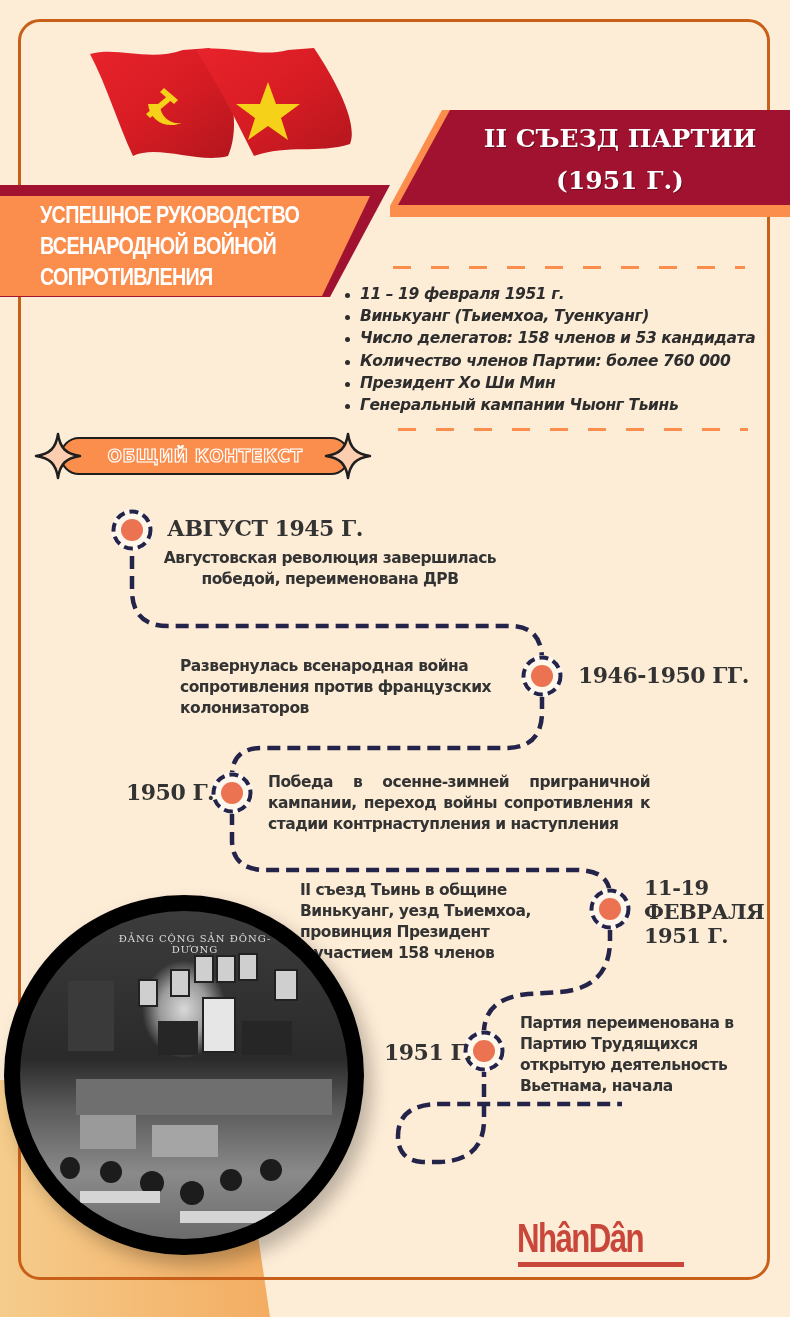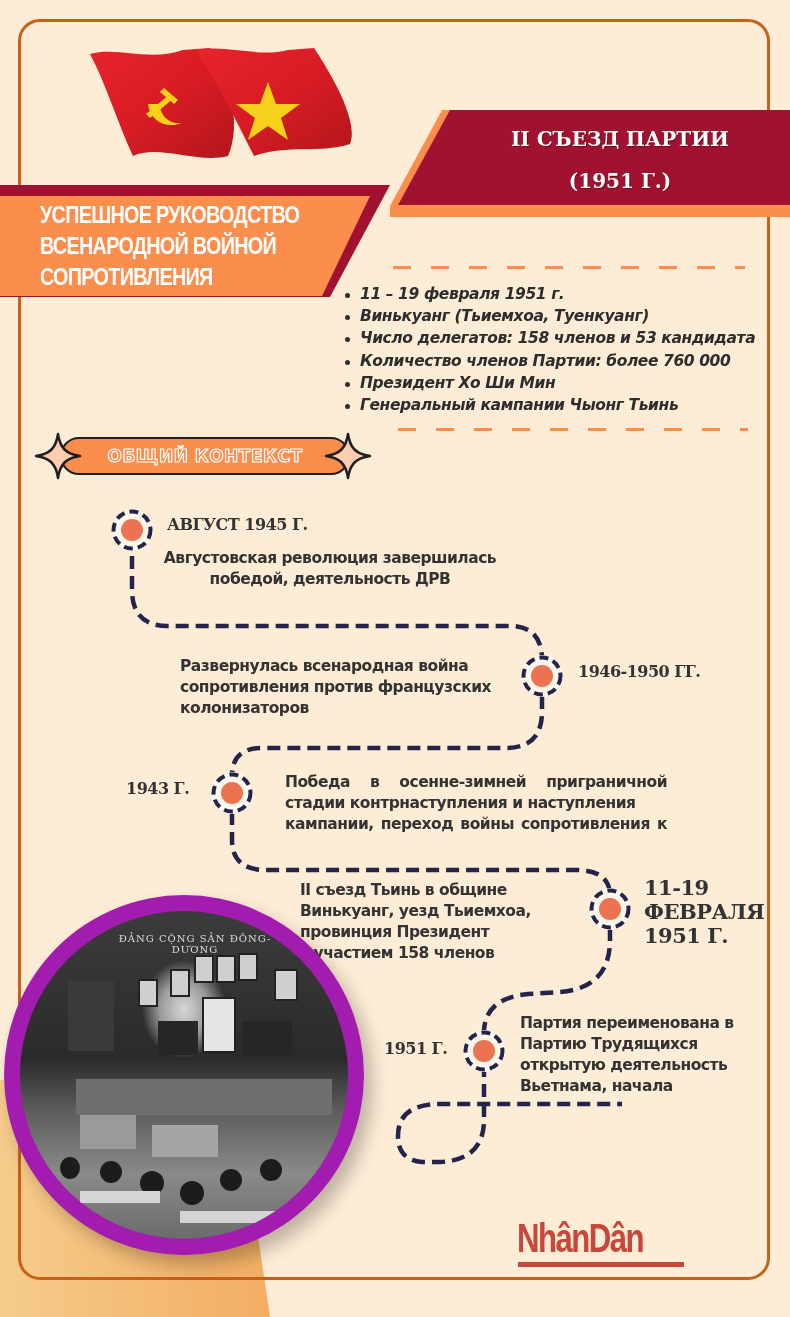--- a/index.html
+++ b/index.html
@@ -55,21 +55,21 @@
   }
   .right-banner {
     position: absolute; left: 390px; top: 110px; width: 400px; height: 95px;
     background: #a11230;
     clip-path: polygon(60px 0, 400px 0, 400px 95px, 8px 95px);
   }
   .right-banner-text {
     position: absolute; left: 450px; top: 118px; width: 340px;
     text-align: center;
     font-family: "DejaVu Serif", serif; font-weight: bold;
-    font-size: 20px; line-height: 42px; color: #fff;
+    font-size: 25px; line-height: 42px; color: #fff;
     text-shadow: 1px 1px 0 #6d0b20;
   }
 
   .dash-line {
     position: absolute; height: 3px;
     background: repeating-linear-gradient(90deg, #fb8d4d 0 18px, transparent 18px 38px);
   }
 
   .facts {
     position: absolute; left: 343px; top: 283px;
@@ -108,37 +108,37 @@
   .node-ring {
     position: absolute; left: 0; top: 0; width: 42px; height: 42px;
   }
   .node-dot {
     position: absolute; left: 10px; top: 10px; width: 22px; height: 22px;
     border-radius: 50%; background: #ec7351;
   }
   .date {
     position: absolute;
     font-family: "DejaVu Serif", serif; font-weight: bold;
-    color: #333; font-size: 16px; letter-spacing: -0.5px;
+    color: #333; font-size: 22px; letter-spacing: -0.5px;
     white-space: nowrap;
   }
   .desc {
     position: absolute;
     font-family: "DejaVu Sans", sans-serif; font-weight: bold;
     font-size: 15.5px; line-height: 21px; color: #333;
     letter-spacing: -0.5px;
   }
   .desc.right { }
   .desc.justify { text-align: justify; text-align-last: left; }
 
   
   .photo {
     position: absolute; left: 4px; top: 895px;
     width: 360px; height: 360px; border-radius: 50%;
-    background: #a21caf;
+    background: #000000;
     box-shadow: 8px 10px 18px rgba(0,0,0,0.25);
   }
   .photo-inner {
     position: absolute; left: 16px; top: 16px; width: 328px; height: 328px;
     border-radius: 50%; overflow: hidden;
     background:
       radial-gradient(ellipse 60px 70px at 50% 30%, #d8d8d8 0%, #9b9b9b 40%, transparent 70%),
       linear-gradient(180deg, #3c3c3c 0%, #2a2a2a 45%, #5a5a5a 60%, #8a8a8a 80%, #6b6b6b 100%);
   }
   .photo-inner .pbanner {
@@ -235,21 +235,21 @@
 
 <div class="node" style="left:111px; top:509px;">
   <svg class="node-ring" viewBox="0 0 42 42">
       <circle cx="21" cy="21" r="18.5" fill="none" stroke="#24244a" stroke-width="4" stroke-dasharray="9 5"></circle>
     </svg>
   <div class="node-dot"></div>
 </div>
 <div class="date" style="left:167px; top:515px;">АВГУСТ 1945 Г.</div>
 <div class="desc" style="left:150px; top:548px; width:360px;text-align:center;">
   <div>Августовская революция завершилась</div>
-  <div>победой, деятельность ДРВ</div>
+  <div>победой, переименована ДРВ</div>
 </div>
 
 <div class="node" style="left:521px; top:655px;">
   <svg class="node-ring" viewBox="0 0 42 42">
       <circle cx="21" cy="21" r="18.5" fill="none" stroke="#24244a" stroke-width="4" stroke-dasharray="9 5"></circle>
     </svg>
   <div class="node-dot"></div>
 </div>
 <div class="date" style="left:578px; top:662px;">1946-1950 ГГ.</div>
 <div class="desc right" style="left:180px; top:656px; width:328px;">
@@ -257,25 +257,25 @@
   <div>сопротивления против французских</div>
   <div>колонизаторов</div>
 </div>
 
 <div class="node" style="left:211px; top:772px;">
   <svg class="node-ring" viewBox="0 0 42 42">
       <circle cx="21" cy="21" r="18.5" fill="none" stroke="#24244a" stroke-width="4" stroke-dasharray="9 5"></circle>
     </svg>
   <div class="node-dot"></div>
 </div>
-<div class="date" style="left:126px; top:779px;">1943 Г.</div>
-<div class="desc justify" style="left:285px; top:772px; width:382px;">
+<div class="date" style="left:126px; top:779px;">1950 Г.</div>
+<div class="desc justify" style="left:268px; top:772px; width:382px;">
   <div style="text-align:justify;text-align-last:justify;">Победа в осенне-зимней приграничной</div>
+  <div style="text-align:justify;text-align-last:justify;">кампании, переход войны сопротивления к</div>
   <div>стадии контрнаступления и наступления</div>
-  <div style="text-align:justify;text-align-last:justify;">кампании, переход войны сопротивления к</div>
 </div>
 
 <div class="node" style="left:589px; top:888px;">
   <svg class="node-ring" viewBox="0 0 42 42">
       <circle cx="21" cy="21" r="18.5" fill="none" stroke="#24244a" stroke-width="4" stroke-dasharray="9 5"></circle>
     </svg>
   <div class="node-dot"></div>
 </div>
 <div class="date" style="left:644px; top:876px; line-height:24px; font-size:21px;">
   <div>11-19</div>

